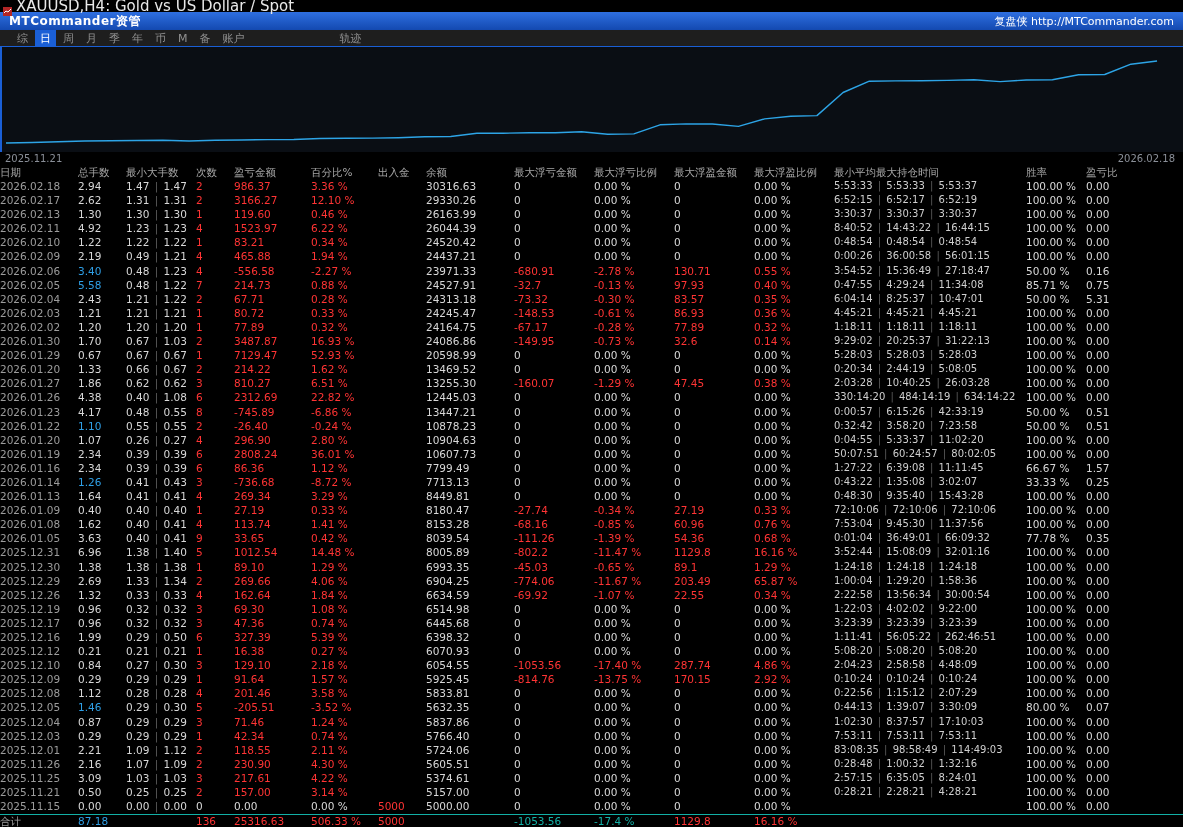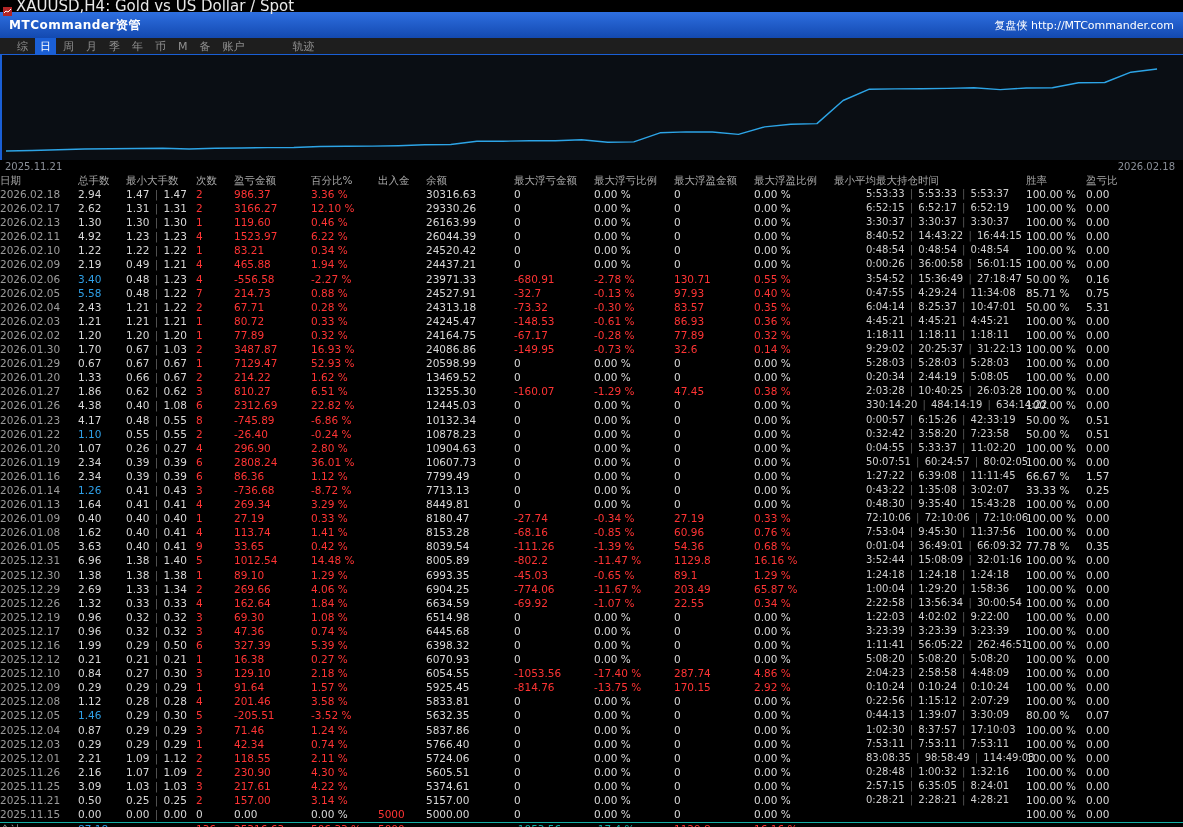--- a/index.html
+++ b/index.html
@@ -3,50 +3,50 @@
 <meta charset="utf-8">
 <style>
   * { margin:0; padding:0; box-sizing:border-box; }
   html,body { width:1183px; height:827px; background:#000; overflow:hidden; }
   body { font-family:"DejaVu Sans","Liberation Sans",sans-serif; font-size:11px; color:#d6d6d6; }
 
   .titlebar { height:12px; background:#000; display:flex; align-items:center; gap:4px;
               padding-left:3px; color:#e8e8e8; font-size:15px; }
   .titlebar .win-icon { width:9px; height:9px; display:inline-block; }
 
-  .bluebar { height:26px; background:linear-gradient(var(--bar-blue-top,#2e6fe0),var(--bar-blue-bot,#1349b0));
+  .bluebar { height:18px; background:linear-gradient(var(--bar-blue-top,#2e6fe0),var(--bar-blue-bot,#1349b0));
              display:flex; align-items:center; justify-content:space-between; padding:0 9px; color:#fff; }
   .bluebar .app-title { font-weight:bold; font-size:12px; letter-spacing:.5px; }
   .bluebar .app-link { font-size:11px; }
 
   .menubar { height:17px; background:#1e1e1e; display:flex; align-items:center; padding-left:12px;
              color:#909090; font-size:11px; border-bottom:1px solid var(--accent-blue,#1a5fd6); }
   .menu-item { padding:1px 5px; margin-right:2px; cursor:default; }
   .menu-item.active { background:var(--accent-blue,#1a5fd6); color:#fff; }
-  .menu-item.gap { margin-left:36px; }
+  .menu-item.gap { margin-left:83px; }
 
   .chart { height:105px; background:#0a0e14; border-left:2px solid var(--accent-blue,#1a5fd6); position:relative; }
   .chart svg { display:block; width:100%; height:100%; }
   .chart-dates { height:13px; display:flex; justify-content:space-between; align-items:center;
                  padding:0 8px 0 5px; color:#8a8f98; font-size:10px; background:#000; }
 
   .grid-row { display:grid;
     grid-template-columns:78px 48px 70px 38px 77px 67px 48px 88px 80px 80px 80px 80px 192px 60px minmax(0,1fr);
     padding-left:0; height:14.1px; line-height:14.1px; font-size:10.5px; white-space:nowrap; }
   .thead { height:14px; line-height:14px; color:#a6a6a6; }
   .thead span { cursor:default; }
   .rows-wrap { height:634.5px; overflow:hidden; }
 
   .c-date  { color:#9c9c9c; }
   .white   { color:#d8d8d8; }
   .red     { color:var(--red,#ff3434); }
   .blue    { color:var(--lots-blue,#2f9fe6); }
   .teal    { color:var(--teal,#12b0a6); }
   .sep     { color:#5c5c5c; padding:0 2px; }
-  .t-cell  { font-size:10px; color:#cfcfcf;margin-left:32px; }
+  .t-cell  { font-size:10px; color:#cfcfcf; }
 
   .total-row { border-top:1px solid var(--teal,#12b0a6); height:17px; line-height:12.5px; }
 </style>
 </head>
 <body>
 
 <div class="titlebar">
   <span class="win-icon">
     <svg width="9" height="9" viewBox="0 0 9 9">
         <rect width="9" height="9" fill="#b22626"></rect>
@@ -376,21 +376,21 @@
       <span class="white">0.00</span>
     </div>
     <div class="grid-row">
       <span class="c-date">2026.01.23</span>
       <span class="white">4.17</span>
       <span class="white">0.48 <span class="sep">|</span> 0.55</span>
       <span class="red">8</span>
       <span class="red">-745.89</span>
       <span class="red">-6.86 %</span>
       <span class="red"></span>
-      <span class="white">10132.34</span>
+      <span class="white">13447.21</span>
       <span class="white">0</span>
       <span class="white">0.00 %</span>
       <span class="white">0</span>
       <span class="white">0.00 %</span>
       <span class="t-cell">0:00:57 <span class="sep">|</span> 6:15:26 <span class="sep">|</span> 42:33:19</span>
       <span class="white">50.00 %</span>
       <span class="white">0.51</span>
     </div>
     <div class="grid-row">
       <span class="c-date">2026.01.22</span>

